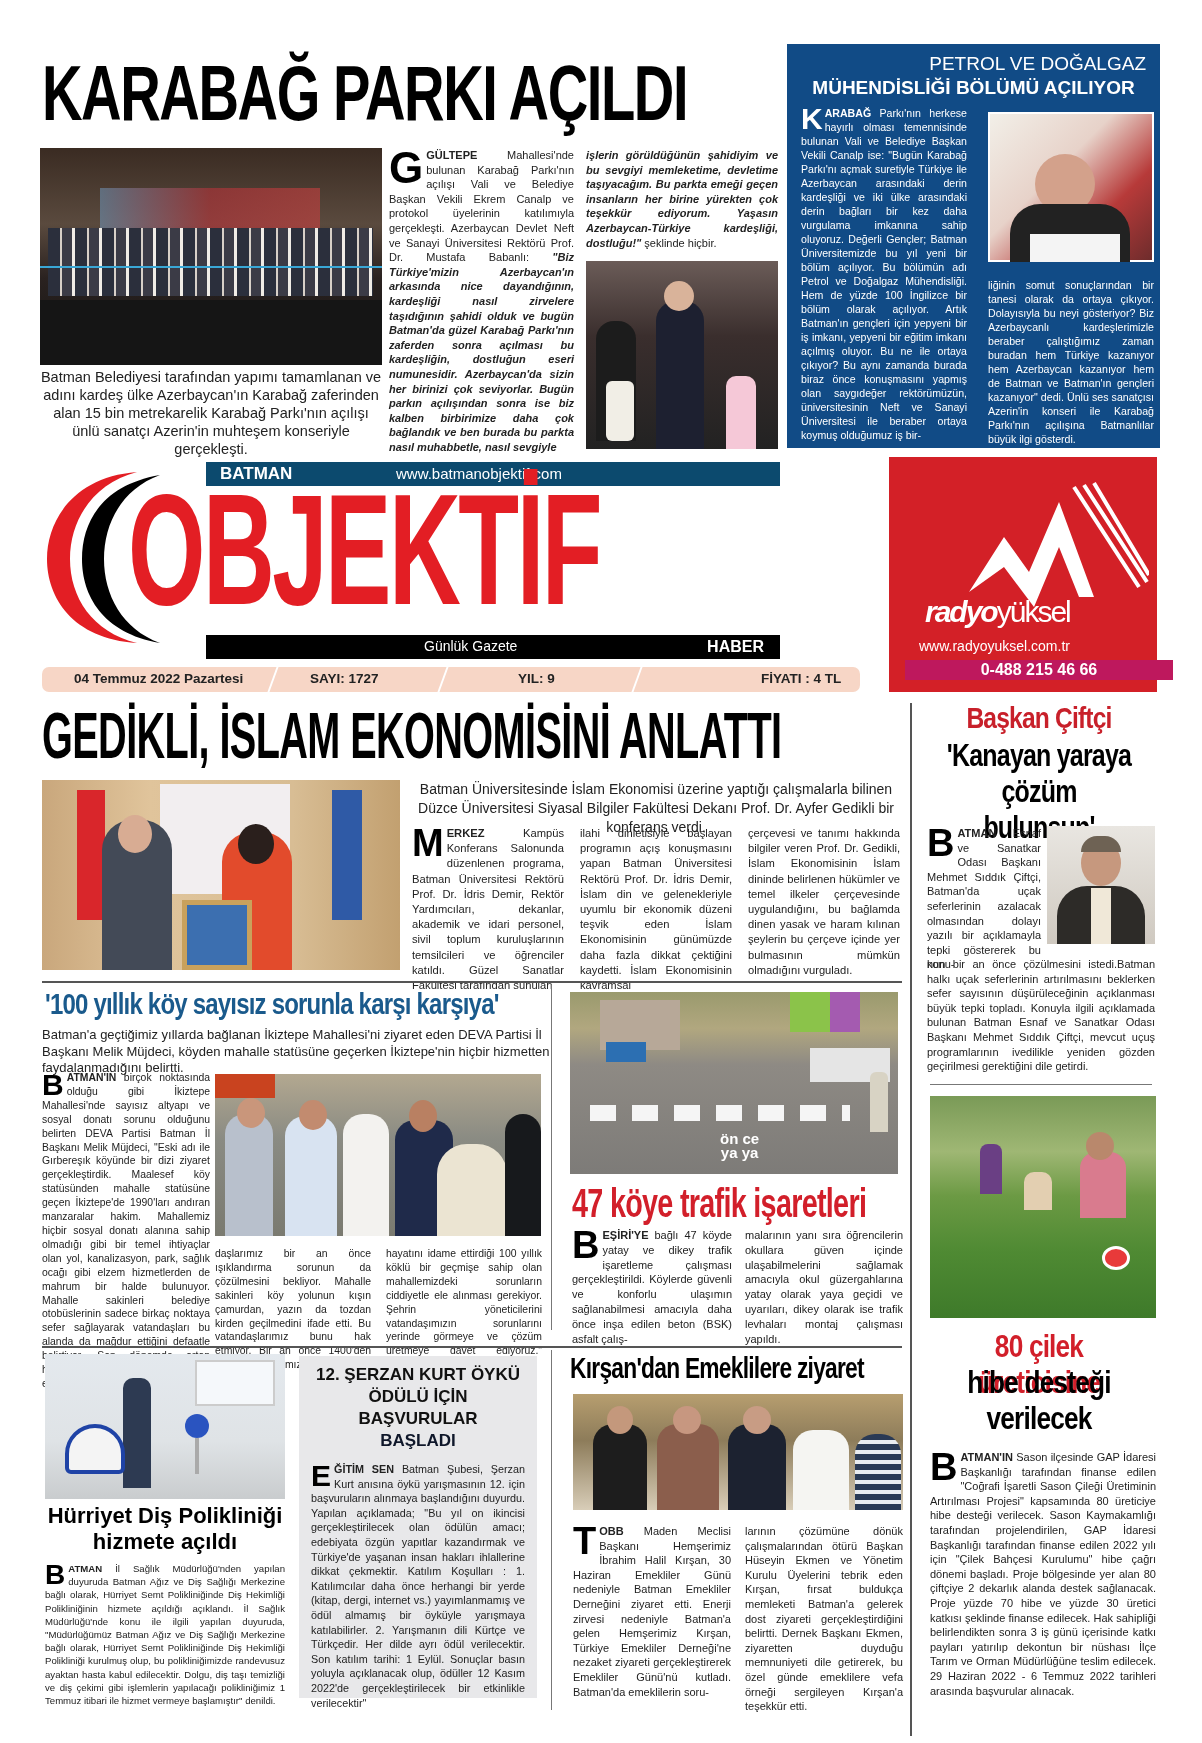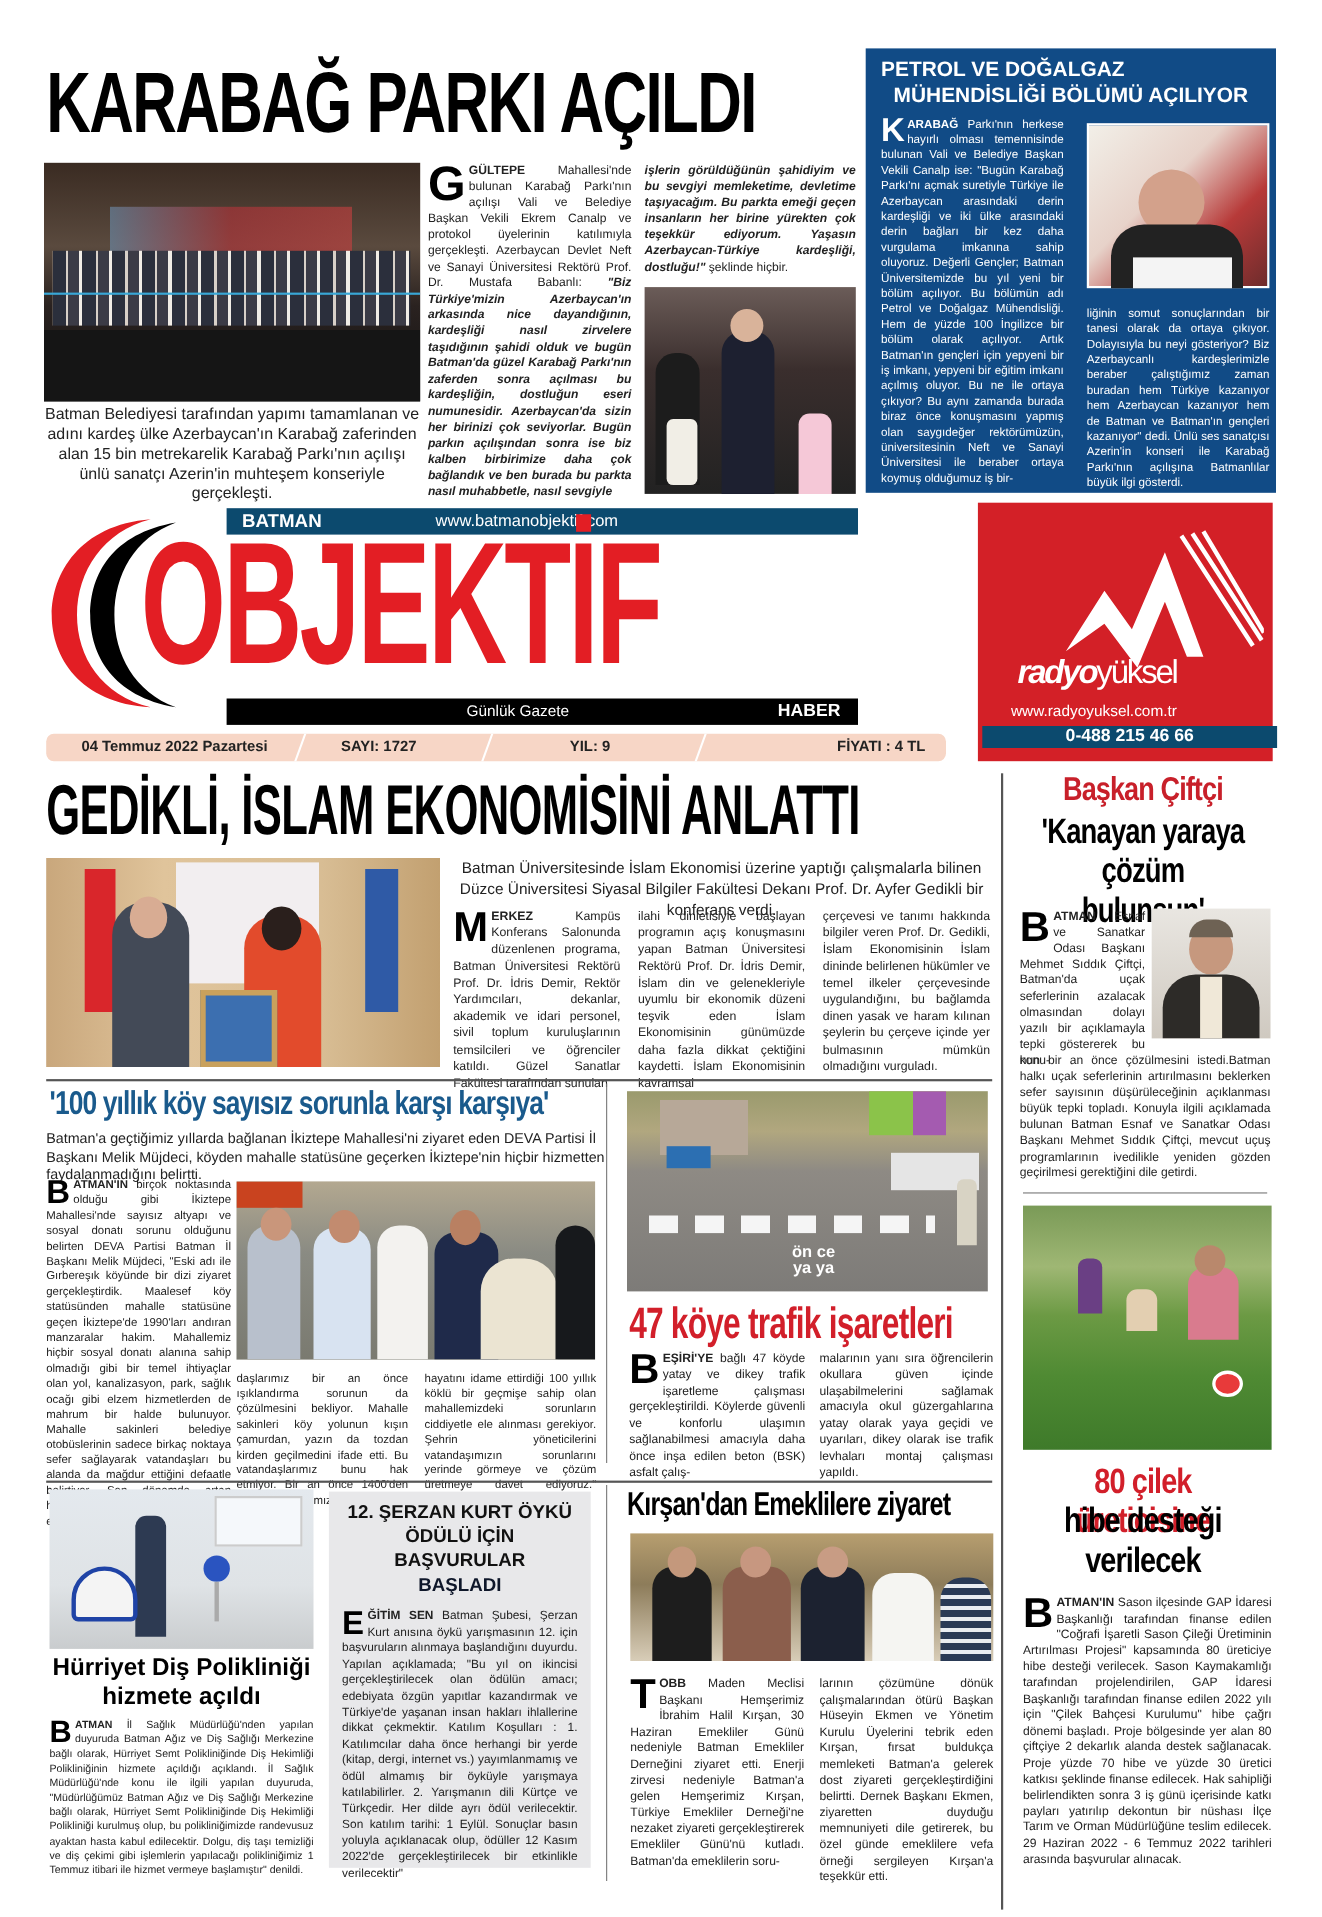--- a/index.html
+++ b/index.html
@@ -35,21 +35,21 @@
 </div>
 <div class="abs photo" style="left:586px;top:261px;width:192px;height:188px;background:linear-gradient(#6b5c58,#3a2e2d 40%,#222 100%)">
   <div style="position:absolute;left:10px;top:60px;width:40px;height:120px;background:#1c1c1c;border-radius:18px 18px 0 0"></div>
   <div style="position:absolute;left:20px;top:120px;width:28px;height:60px;background:#f1eee6;border-radius:6px"></div>
   <div style="position:absolute;left:70px;top:40px;width:48px;height:148px;background:#1d2030;border-radius:20px 20px 0 0"></div>
   <div style="position:absolute;left:78px;top:20px;width:30px;height:30px;background:#d9b39a;border-radius:50%"></div>
   <div style="position:absolute;left:140px;top:115px;width:30px;height:73px;background:#f5c8d7;border-radius:10px 10px 0 0"></div>
 </div>
 
 <div class="abs" style="left:787px;top:44px;width:373px;height:404px;background:#114b86;color:#fff;padding:8px 14px">
-  <div style="text-align:left;font-weight:bold;font-size:19px;line-height:24px">PETROL VE DOĞALGAZ</div>
+  <div style="text-align:right;font-weight:normal;font-size:19px;line-height:24px">PETROL VE DOĞALGAZ</div>
   <div style="text-align:center;font-weight:bold;font-size:19px;line-height:24px">MÜHENDİSLİĞİ BÖLÜMÜ AÇILIYOR</div>
   <div style="position:absolute;left:14px;top:62px;width:166px;font-size:10.6px;line-height:14px;text-align:justify;color:#fff">
     <span style="float:left;font-weight:bold;font-size:30px;line-height:26px;margin-right:2px">K</span><span style="font-weight:bold">ARABAĞ</span><span> Parkı'nın herkese hayırlı olması temennisinde bulunan Vali ve Belediye Başkan Vekili Canalp ise: "Bugün Karabağ Parkı'nı açmak suretiyle Türkiye ile Azerbaycan arasındaki derin kardeşliği ve iki ülke arasındaki derin bağları bir kez daha vurgulama imkanına sahip oluyoruz. Değerli Gençler; Batman Üniversitemizde bu yıl yeni bir bölüm açılıyor. Bu bölümün adı Petrol ve Doğalgaz Mühendisliği. Hem de yüzde 100 İngilizce bir bölüm olarak açılıyor. Artık Batman'ın gençleri için yepyeni bir iş imkanı, yepyeni bir eğitim imkanı açılmış oluyor. Bu ne ile ortaya çıkıyor? Bu aynı zamanda burada biraz önce konuşmasını yapmış olan saygıdeğer rektörümüzün, üniversitesinin Neft ve Sanayi Üniversitesi ile beraber ortaya koymuş olduğumuz iş bir-</span>
   </div>
   <div style="position:absolute;left:201px;top:68px;width:166px;height:150px;background:linear-gradient(135deg,#f2efe8 0%,#e7d2c9 40%,#b73a39 70%,#6e2c2c 100%);border:2px solid #fff">
     <div style="position:absolute;left:45px;top:40px;width:60px;height:60px;background:#d3a18b;border-radius:50%"></div>
     <div style="position:absolute;left:20px;top:90px;width:120px;height:58px;background:#222;border-radius:30px 30px 0 0"></div>
     <div style="position:absolute;left:40px;top:120px;width:90px;height:28px;background:#f4f4f4"></div>
   </div>
   <div style="position:absolute;left:201px;top:234px;width:166px;font-size:10.6px;line-height:14px;text-align:justify;color:#fff">liğinin somut sonuçlarından bir tanesi olarak da ortaya çıkıyor. Dolayısıyla bu neyi gösteriyor? Biz Azerbaycanlı kardeşlerimizle beraber çalıştığımız zaman buradan hem Türkiye kazanıyor hem Azerbaycan kazanıyor hem de Batman ve Batman'ın gençleri kazanıyor" dedi. Ünlü ses sanatçısı Azerin'in konseri ile Karabağ Parkı'nın açılışına Batmanlılar büyük ilgi gösterdi.</div>
@@ -86,21 +86,21 @@
   <div style="position:absolute;left:70px;top:20px;width:190px;height:130px">
     <svg width="190" height="130" viewBox="0 0 190 130">
       <path d="M10 115 L45 60 L70 95 L100 25 L135 120 L120 120 L100 70 L75 130 L45 90 Z" fill="#fff"></path>
       <path d="M115 10 L180 110 M125 8 L188 105 M135 6 L190 98" stroke="#fff" stroke-width="4" fill="none"></path>
     </svg>
   </div>
   <div style="position:absolute;left:36px;top:138px;font-size:30px;line-height:34px;letter-spacing:-2px">
     <span style="font-weight:bold;font-style:italic">radyo</span><span>yüksel</span>
   </div>
   <div style="position:absolute;left:30px;top:181px;font-size:14px">www.radyoyuksel.com.tr</div>
-  <div style="position:absolute;left:4px;top:203px;width:268px;height:20px;background:#0c4a6e;text-align:center">
+  <div style="position:absolute;left:16px;top:203px;width:268px;height:20px;background:#be185d;text-align:center">
     <span style="font-weight:bold;font-size:16px;line-height:20px">0-488 215 46 66</span>
   </div>
 </div>
 
 <div class="abs hl" style="left:42px;top:702px;font-size:64px;line-height:68px;transform:scaleX(0.62);color:#000;letter-spacing:-1px">GEDİKLİ, İSLAM EKONOMİSİNİ ANLATTI</div>
 <div class="abs photo" style="left:42px;top:780px;width:358px;height:190px;background:linear-gradient(90deg,#c9a77c,#e0c49b 30%,#d8bd94 70%,#c2a070)">
   <div style="position:absolute;left:35px;top:10px;width:28px;height:130px;background:#d9262b"></div>
   <div style="position:absolute;left:290px;top:10px;width:30px;height:130px;background:#2f5aa6"></div>
   <div style="position:absolute;left:118px;top:4px;width:130px;height:110px;background:#f2eef0"></div>
   <div style="position:absolute;left:60px;top:40px;width:70px;height:150px;background:#434a57;border-radius:30px 30px 0 0"></div>

